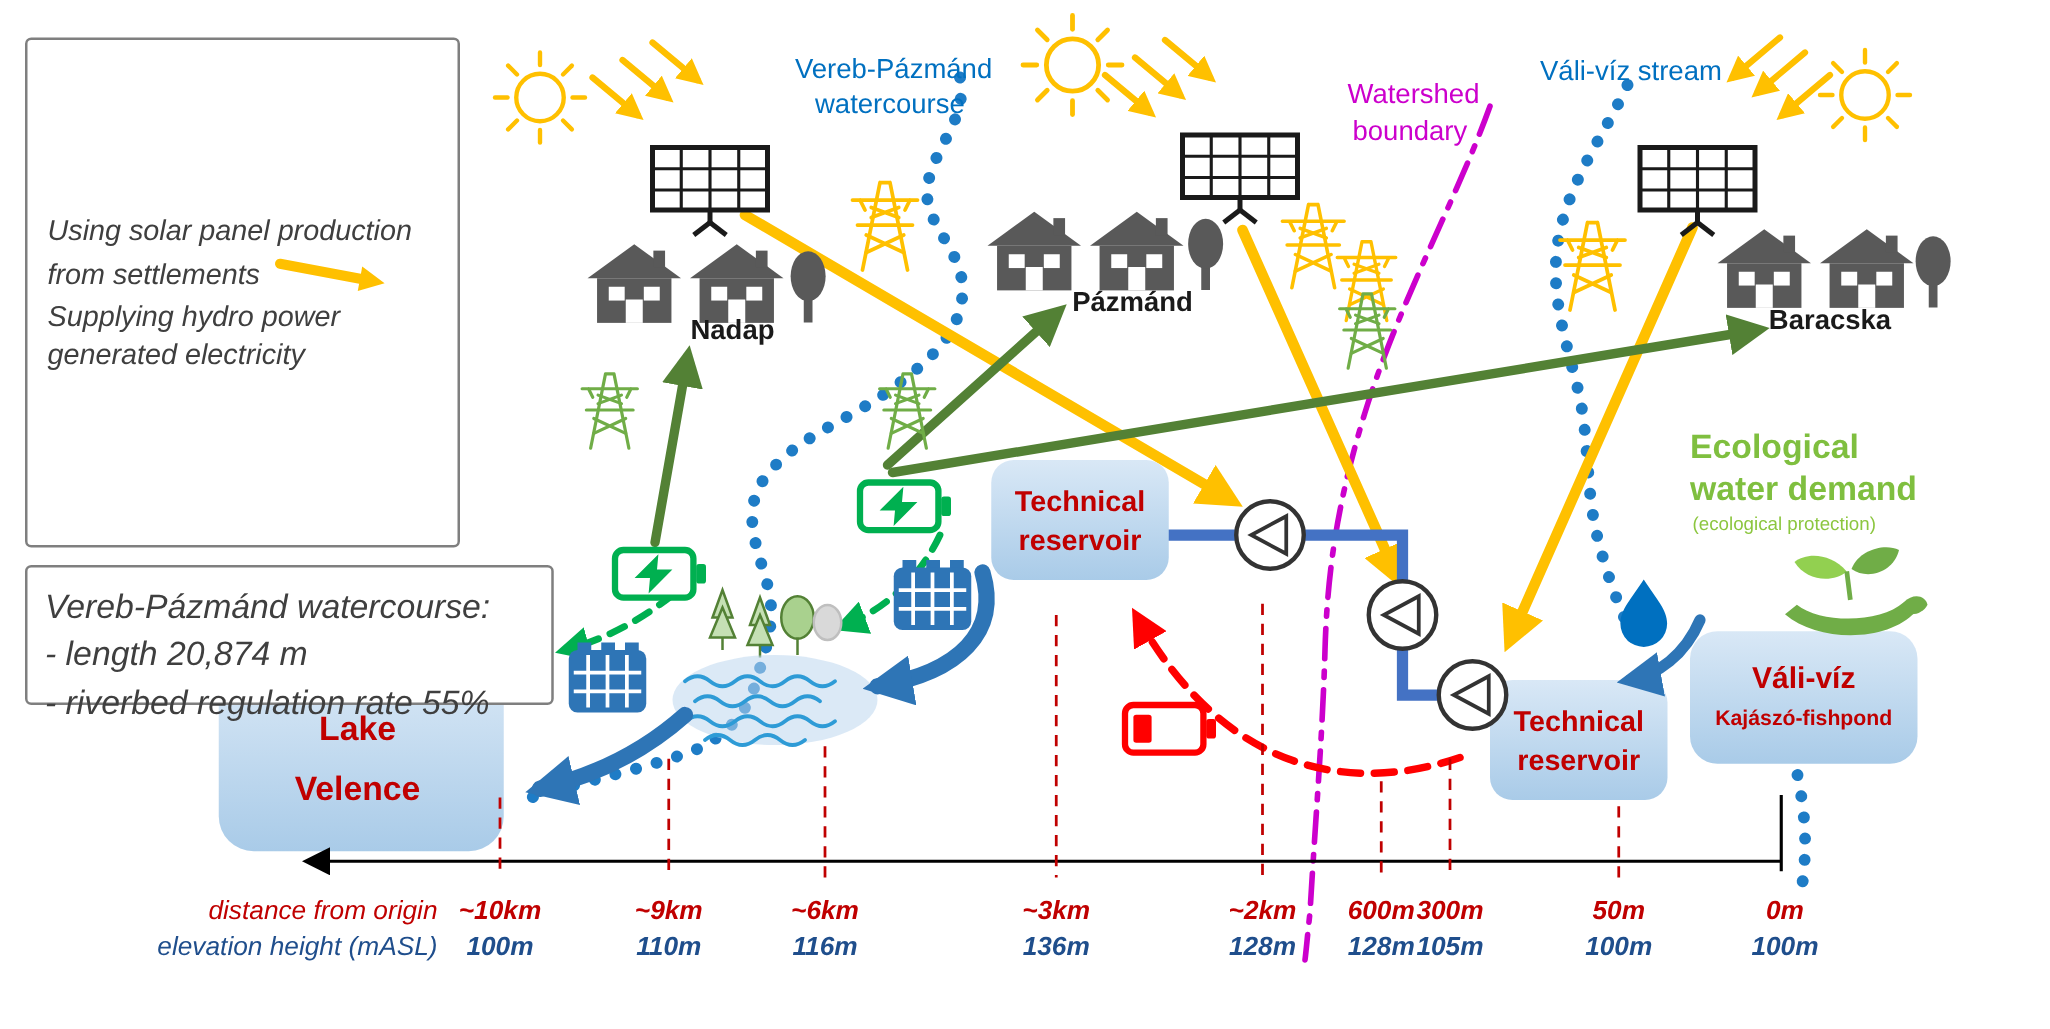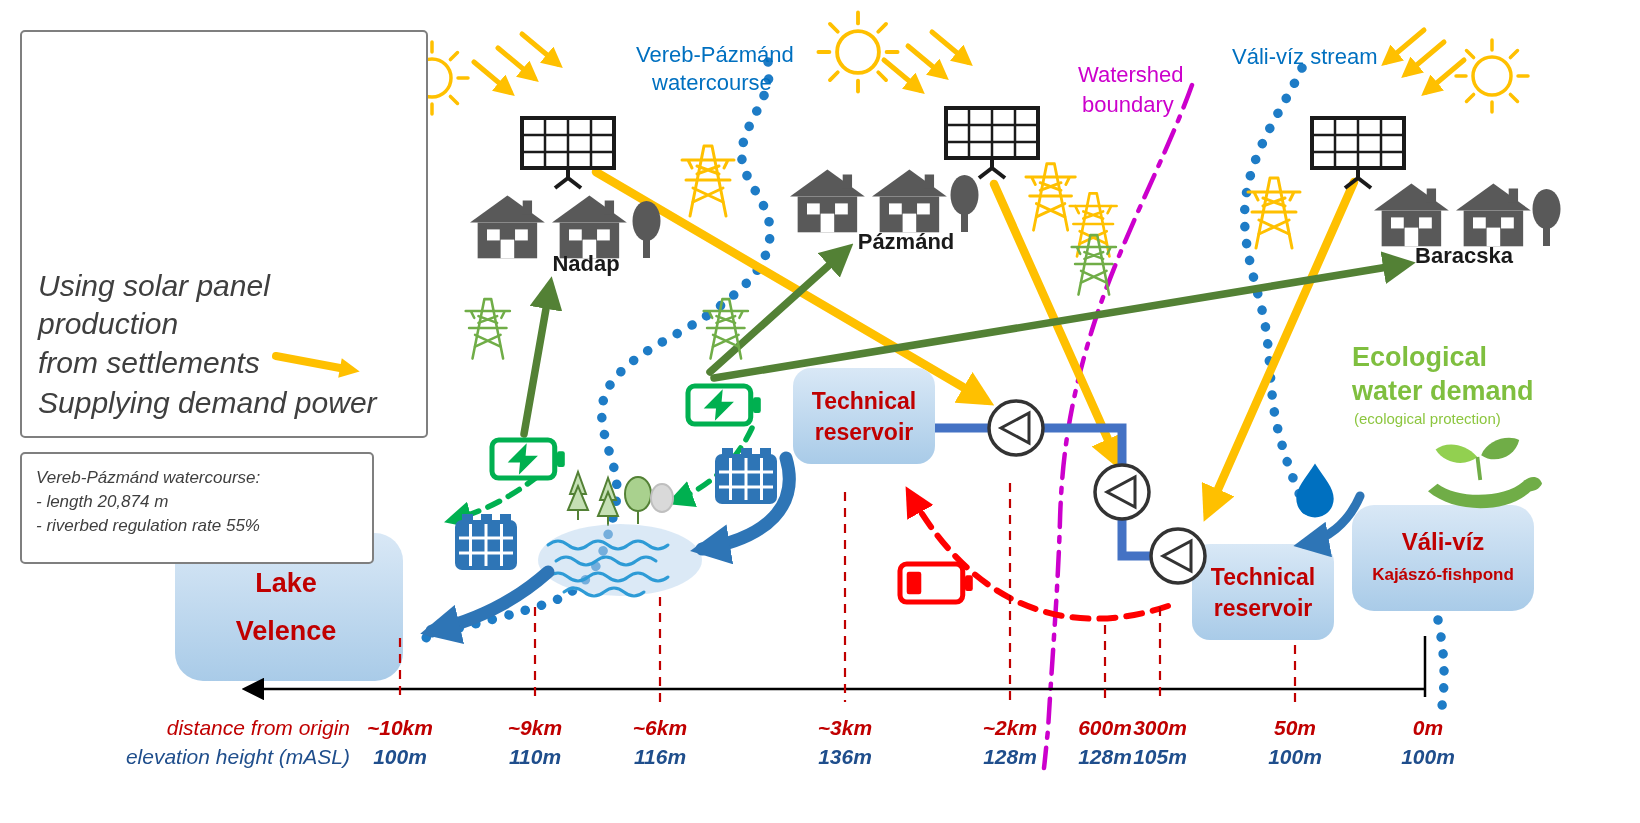--- a/index.html
+++ b/index.html
@@ -14,22 +14,22 @@
   .lbl-eco-sub{fill:#8CC63F;font-size:15px}
   .t-res{fill:#C00000;font-size:23px;font-weight:bold;text-anchor:middle}
   .t-lake{fill:#C00000;font-size:27px;font-weight:bold;text-anchor:middle}
   .t-vali{fill:#C00000;font-size:24px;font-weight:bold;text-anchor:middle}
   .t-fish{fill:#C00000;font-size:17px;font-weight:bold;text-anchor:middle}
   .t-dist{fill:#C00000;font-size:21px;font-style:italic;font-weight:bold;text-anchor:middle}
   .t-elev{fill:#1F4E8C;font-size:21px;font-style:italic;font-weight:bold;text-anchor:middle}
   .t-cap-red{fill:#C00000;font-size:21px;font-style:italic;text-anchor:end}
   .t-cap-blue{fill:#1F4E8C;font-size:21px;font-style:italic;text-anchor:end}
   .panel{position:absolute;border:2px solid #7f7f7f;border-radius:5px;background:#fff;color:#3f3f3f;font-style:italic;z-index:2}
-  .legend-box{left:20px;top:30px;width:408px;height:408px;padding:14px 16px;display:flex;flex-direction:column;justify-content:flex-end;font-size:30px;line-height:1.28}
-  .info-box{left:20px;top:452px;width:354px;height:112px;padding:12px 14px;font-size:17px;line-height:1.42}
+  .legend-box{left:20px;top:30px;width:348px;height:408px;padding:14px 16px;display:flex;flex-direction:column;justify-content:center;font-size:23px;line-height:1.28}
+  .info-box{left:20px;top:452px;width:423px;height:112px;padding:12px 14px;font-size:27px;line-height:1.42}
   .lrow{display:flex;align-items:center;gap:10px}
   .larrow{flex:0 0 auto}
 </style>
 </head>
 <body>
 
 <div class="stage">
 
   <svg class="diagram" width="1640" height="823" viewBox="0 0 1640 823">
     <defs>
@@ -355,21 +355,22 @@
             </g>
         </svg>
       </div>
     </div>
 
 
     <div class="legend-item">
     </div>
 
     <div class="legend-item">
-      <div>Supplying demand power</div>
+      <div>Supplying hydro power</div>
+      <div>generated electricity</div>
     </div>
   </div>
 
   <div class="panel info-box">
     <div>Vereb-Pázmánd watercourse:</div>
     <div> - length 20,874 m</div>
     <div> - riverbed regulation rate 55%</div>
   </div>
 
 </div>

